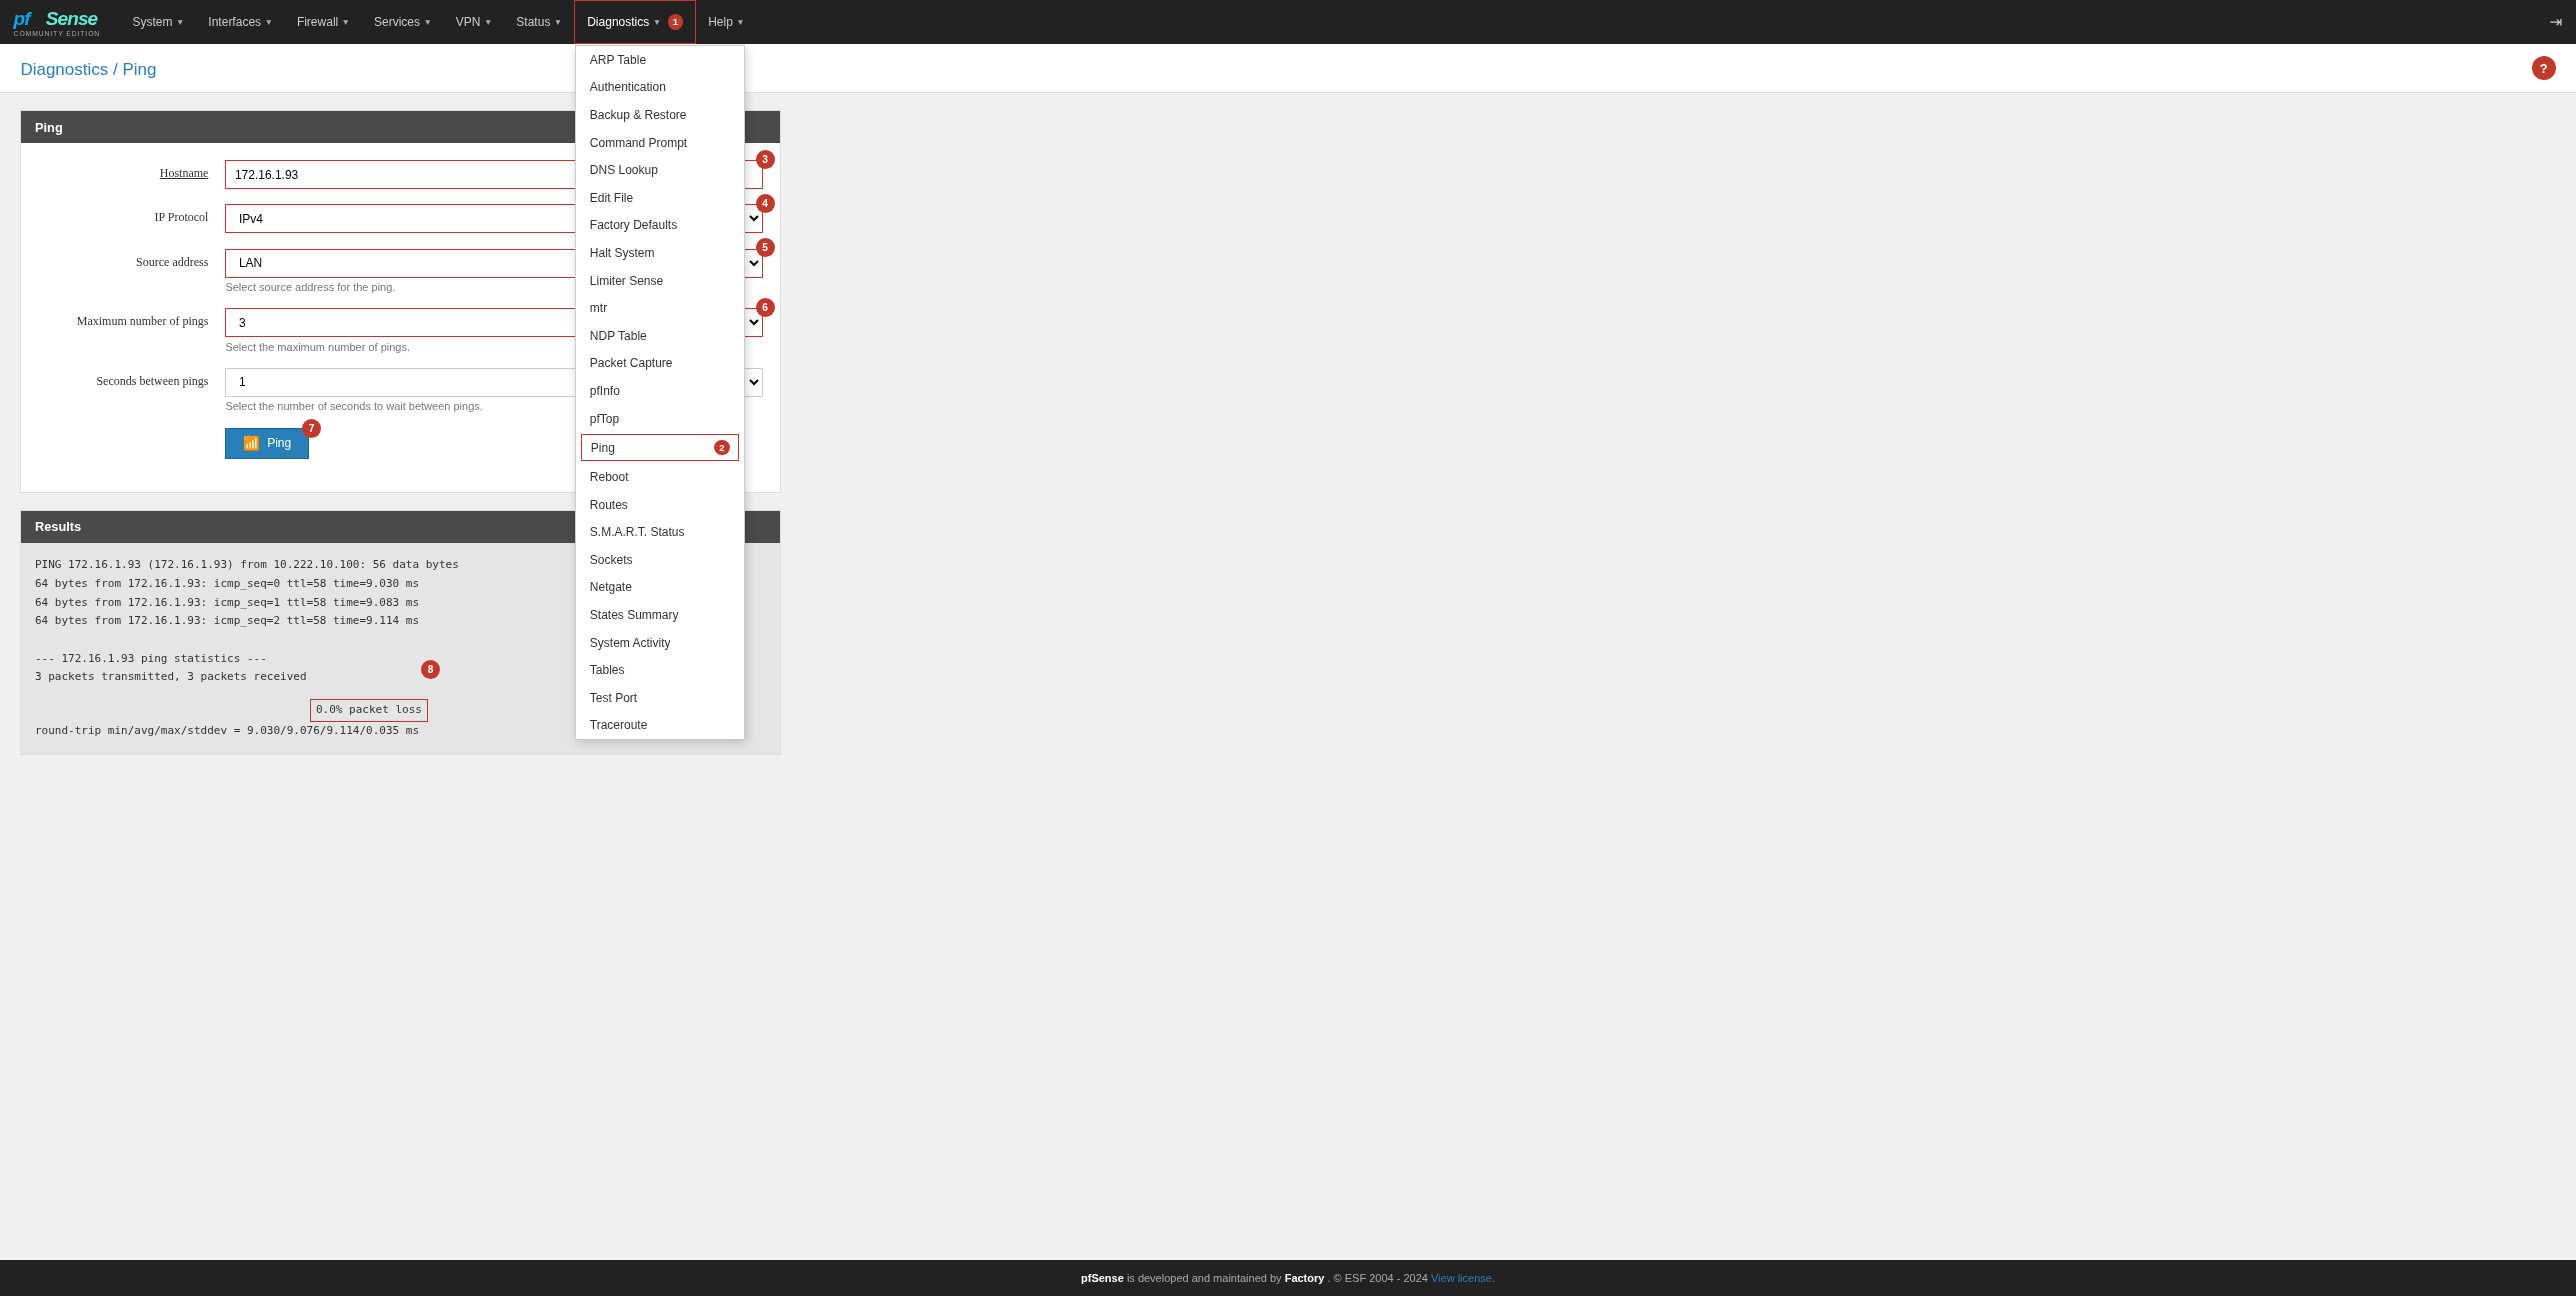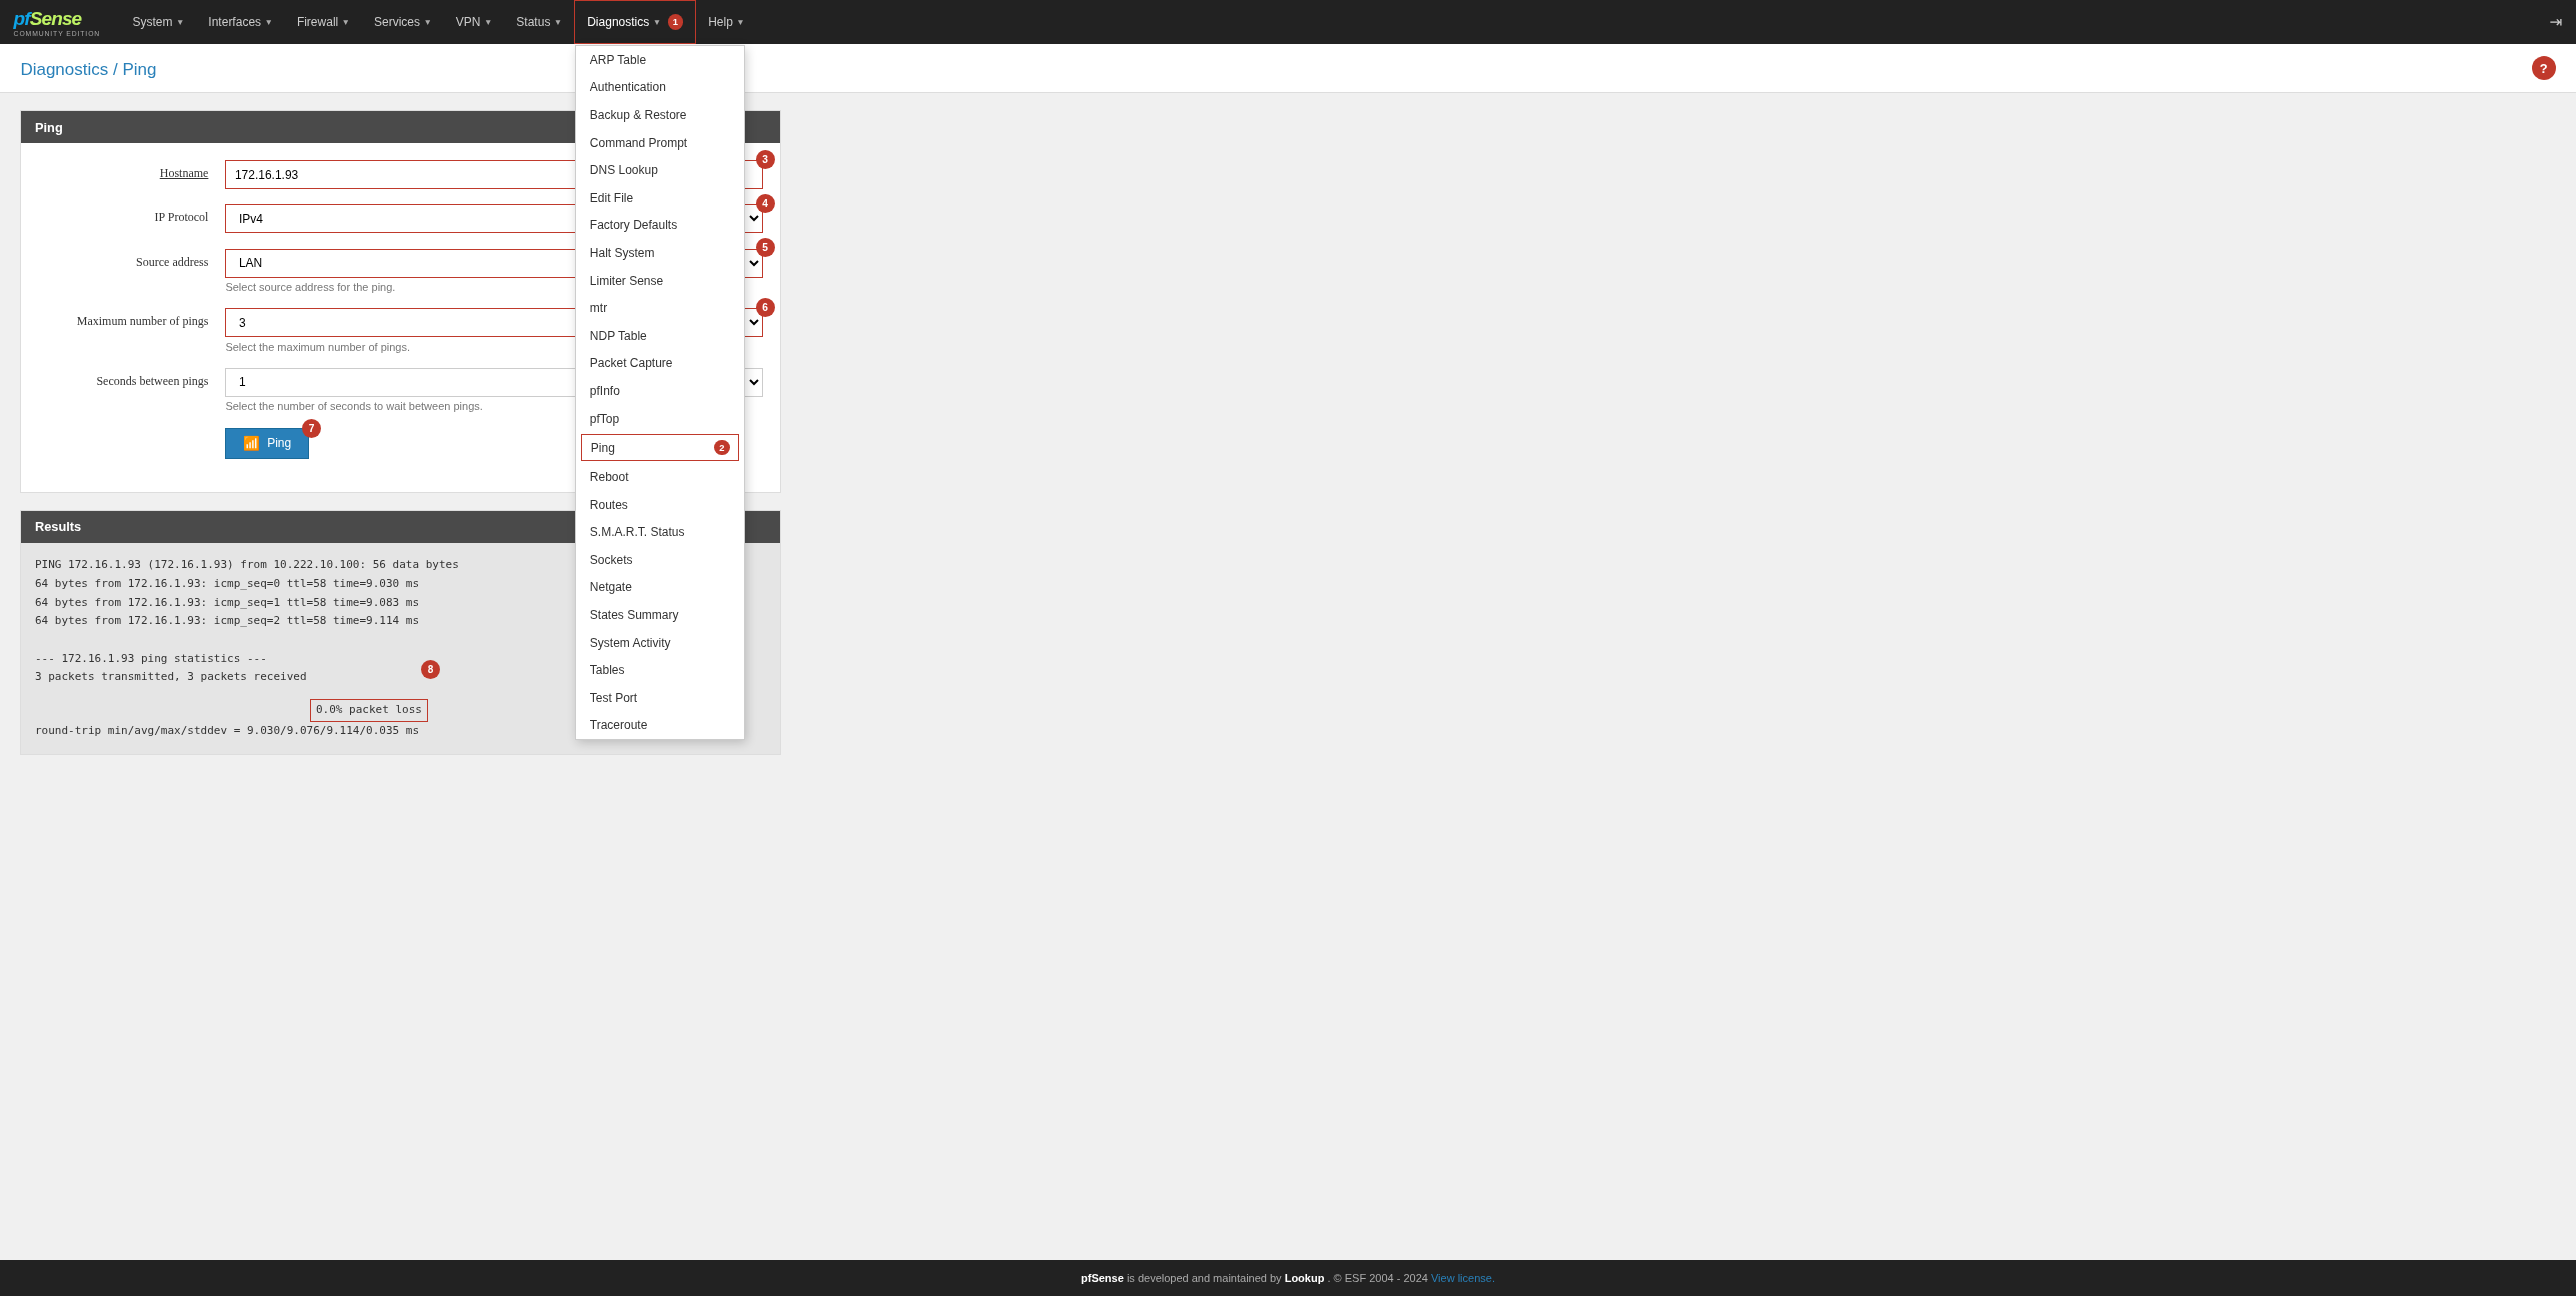--- a/index.html
+++ b/index.html
@@ -60,21 +60,21 @@
     .footer strong { color: #fff; }
     .footer a { color: #2980b9; text-decoration: none; }
   </style>
 </head>
 <body>
 
 <nav class="navbar">
   <div class="navbar-brand">
     <div style="display:flex;flex-direction:column;align-items:flex-start;">
       <div style="font-size:19px;font-weight:900;font-style:italic;color:#fff;letter-spacing:-0.9px;">
-        <span style="color:#0ea5e9;">pf</span><span style="color:#bef264;">Sense</span>
+        <span style="color:#0ea5e9;">pf</span><span style="color:#5eead4;padding-left:16px;">Sense</span>
       </div>
       <span style="color:#aaa;font-size:6.8px;letter-spacing:0.9px;text-transform:uppercase;">COMMUNITY EDITION</span>
     </div>
   </div>
   <div class="nav-items">
     <div class="nav-item">
       <span>System</span>
       <span class="caret">▼</span>
     </div>
     <div class="nav-item">
@@ -273,17 +273,17 @@
       </div>
       <div>round-trip min/avg/max/stddev = 9.030/9.076/9.114/0.035 ms</div>
     </div>
   </div>
 
 </div>
 
 <div class="footer">
   <span><strong>pfSense</strong></span>
   <span> is developed and maintained by </span>
-  <strong>Lookup</strong>
+  <strong>Factory</strong>
   <span>. © ESF 2004 - 2024 </span>
   <a>View license.</a>
 </div>
 
 
 </body></html>

